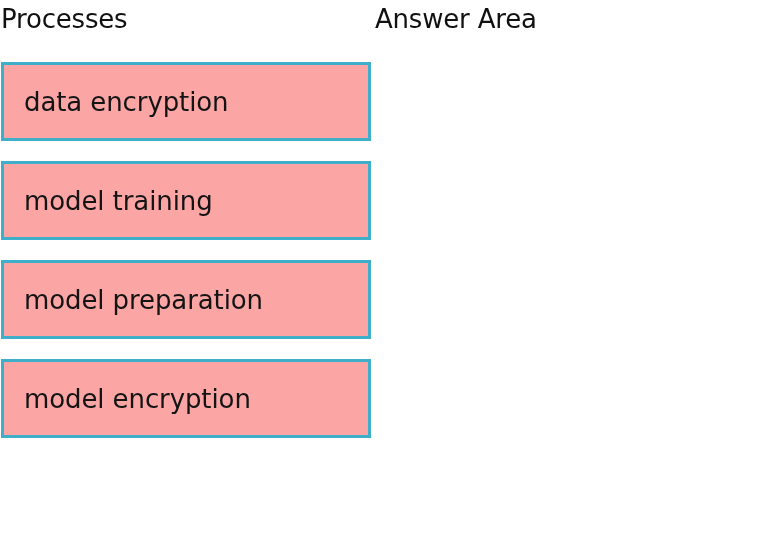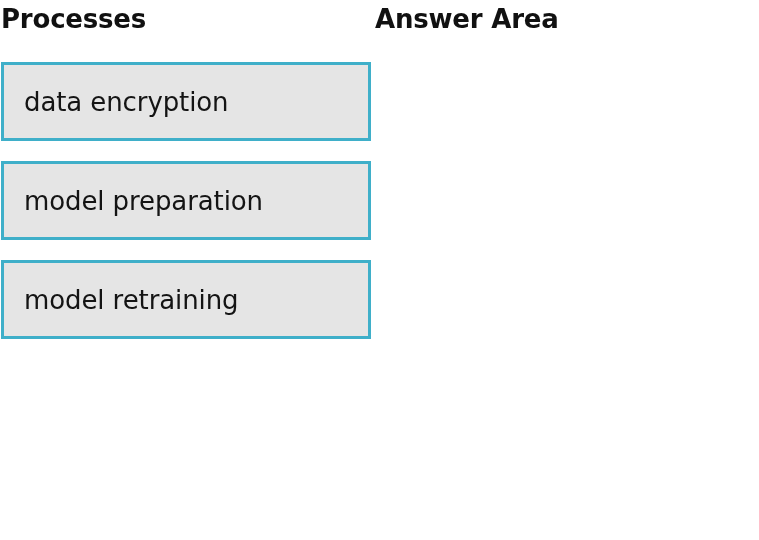--- a/index.html
+++ b/index.html
@@ -15,21 +15,21 @@
     overflow: hidden;
     font-family: "DejaVu Sans", "Liberation Sans", sans-serif;
     -webkit-font-smoothing: antialiased;
   }
 
   
   .col-header {
     position: absolute;
     top: 0px;
     font-size: 26px;
-    font-weight: bold;
+    font-weight: normal;
     line-height: 38px;
     color: #111111;
     letter-spacing: -0.2px;
     white-space: nowrap;
   }
   #processes-header { left: 1px; }
   #answer-area-header { left: 375px; }
 
   
   #processes-column {
@@ -38,21 +38,21 @@
     top: 62px;
     width: 370px;
   }
 
   .process-tile {
     box-sizing: border-box;
     width: 370px;
     height: 79px;
     margin-bottom: 20px;
     border: 3px solid #3FAFC9;
-    background: #e5e5e5;
+    background: #fca5a5;
     display: flex;
     align-items: center;
     padding-left: 20px;
     cursor: move;
   }
   .process-tile:last-child { margin-bottom: 0; }
 
   .process-label {
     font-size: 26px;
     font-weight: 400;
@@ -79,24 +79,27 @@
 
 <div id="answer-area-header" class="col-header">Answer Area</div>
 
 <div id="processes-column">
 
   <div class="process-tile">
     <span class="process-label">data encryption</span>
   </div>
 
 
+  <div class="process-tile">
+    <span class="process-label">model training</span>
+  </div>
 
   <div class="process-tile">
     <span class="process-label">model preparation</span>
   </div>
 
   <div class="process-tile">
-    <span class="process-label">model retraining</span>
+    <span class="process-label">model encryption</span>
   </div>
 
 </div>
 
 <div id="answer-area-column"></div>
 
 </body></html>

